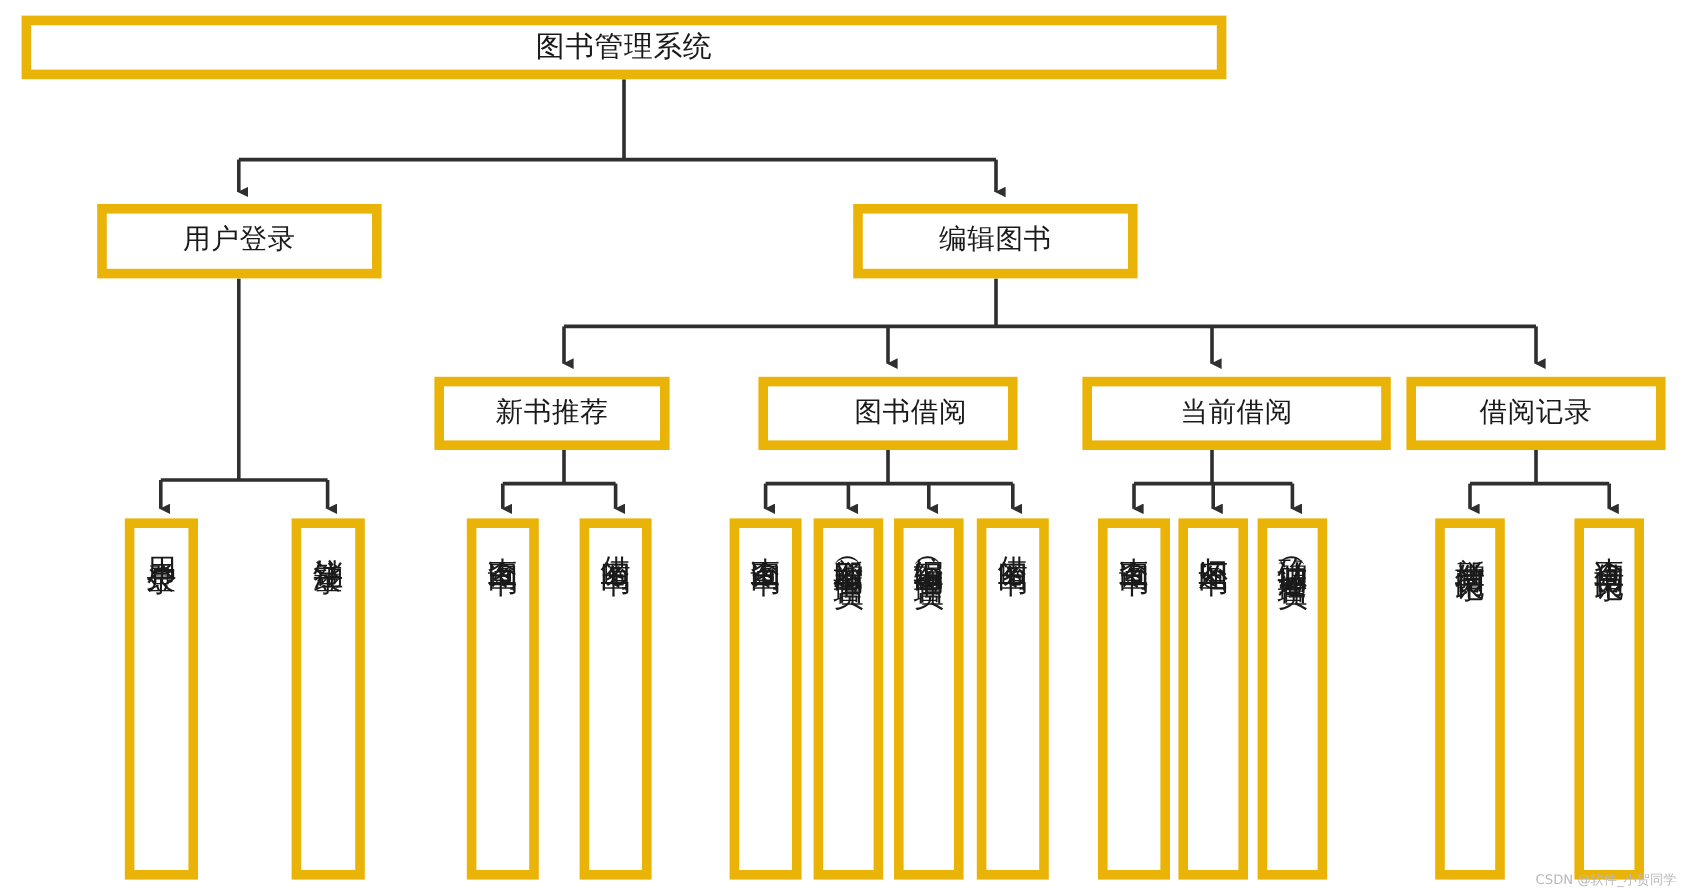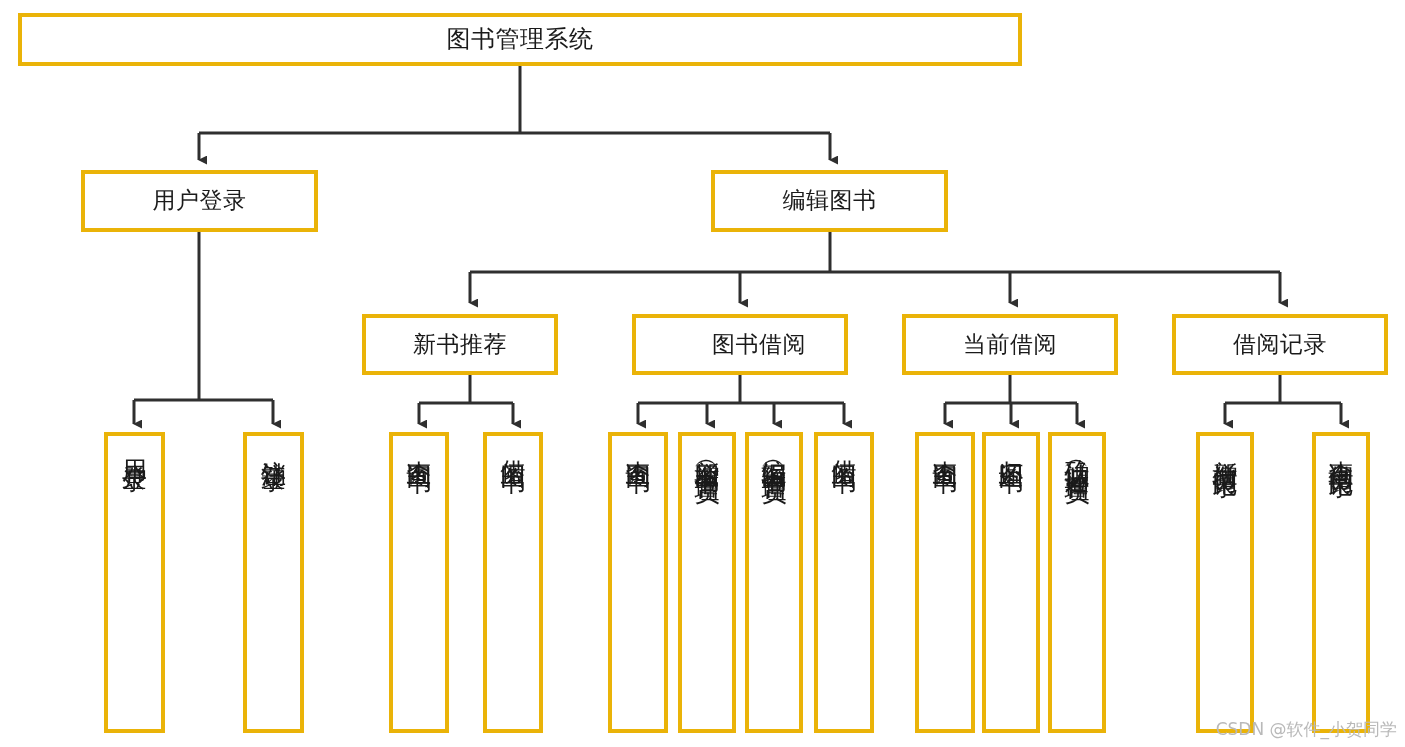--- a/index.html
+++ b/index.html
@@ -22,21 +22,21 @@
     position: absolute;
     left: 0;
     top: 0;
     width: 1405px;
     height: 747px;
   }
   .node {
     position: absolute;
     box-sizing: border-box;
     background: #ffffff;
-    border: 4px solid #eab308;
+    border: 8px solid #eab308;
     display: flex;
     align-items: center;
     justify-content: center;
     z-index: 2;
   }
   .node .node-label {
     color: #1a1a1a;
     text-align: center;
     line-height: 1.18;
     letter-spacing: 0.5px;
@@ -58,21 +58,21 @@
     text-orientation: upright;
     font-size: 25px;
     line-height: 1.0;
     letter-spacing: 3px;
     white-space: nowrap;
   }
   .watermark {
     position: absolute;
     right: 8px;
     bottom: 6px;
-    font-size: 17px;
+    font-size: 11px;
     color: #b9b9b9;
     z-index: 5;
     white-space: nowrap;
     font-family: "DejaVu Sans", "Liberation Sans", sans-serif;
   }
 </style>
 </head>
 <body>
 
 <div id="diagram-root">
@@ -140,21 +140,21 @@
   </div>
 
   <div class="node horizontal" style="left:362px; top:314px; width:196px; height:61px;">
     <span class="node-label">新书推荐</span>
   </div>
 
   <div class="node horizontal" style="left:632px; top:314px; width:216px; height:61px;padding-left:38px;">
     <span class="node-label">图书借阅</span>
   </div>
 
-  <div class="node horizontal" style="left:902px; top:314px; width:216px; height:61px;">
+  <div class="node horizontal" style="left:902px; top:314px; width:257px; height:61px;">
     <span class="node-label">当前借阅</span>
   </div>
 
   <div class="node horizontal" style="left:1172px; top:314px; width:216px; height:61px;">
     <span class="node-label">借阅记录</span>
   </div>
 
   <div class="node vertical" style="left:104px; top:432px; width:61px; height:301px;">
     <span class="node-label">用户登录</span>
   </div>

